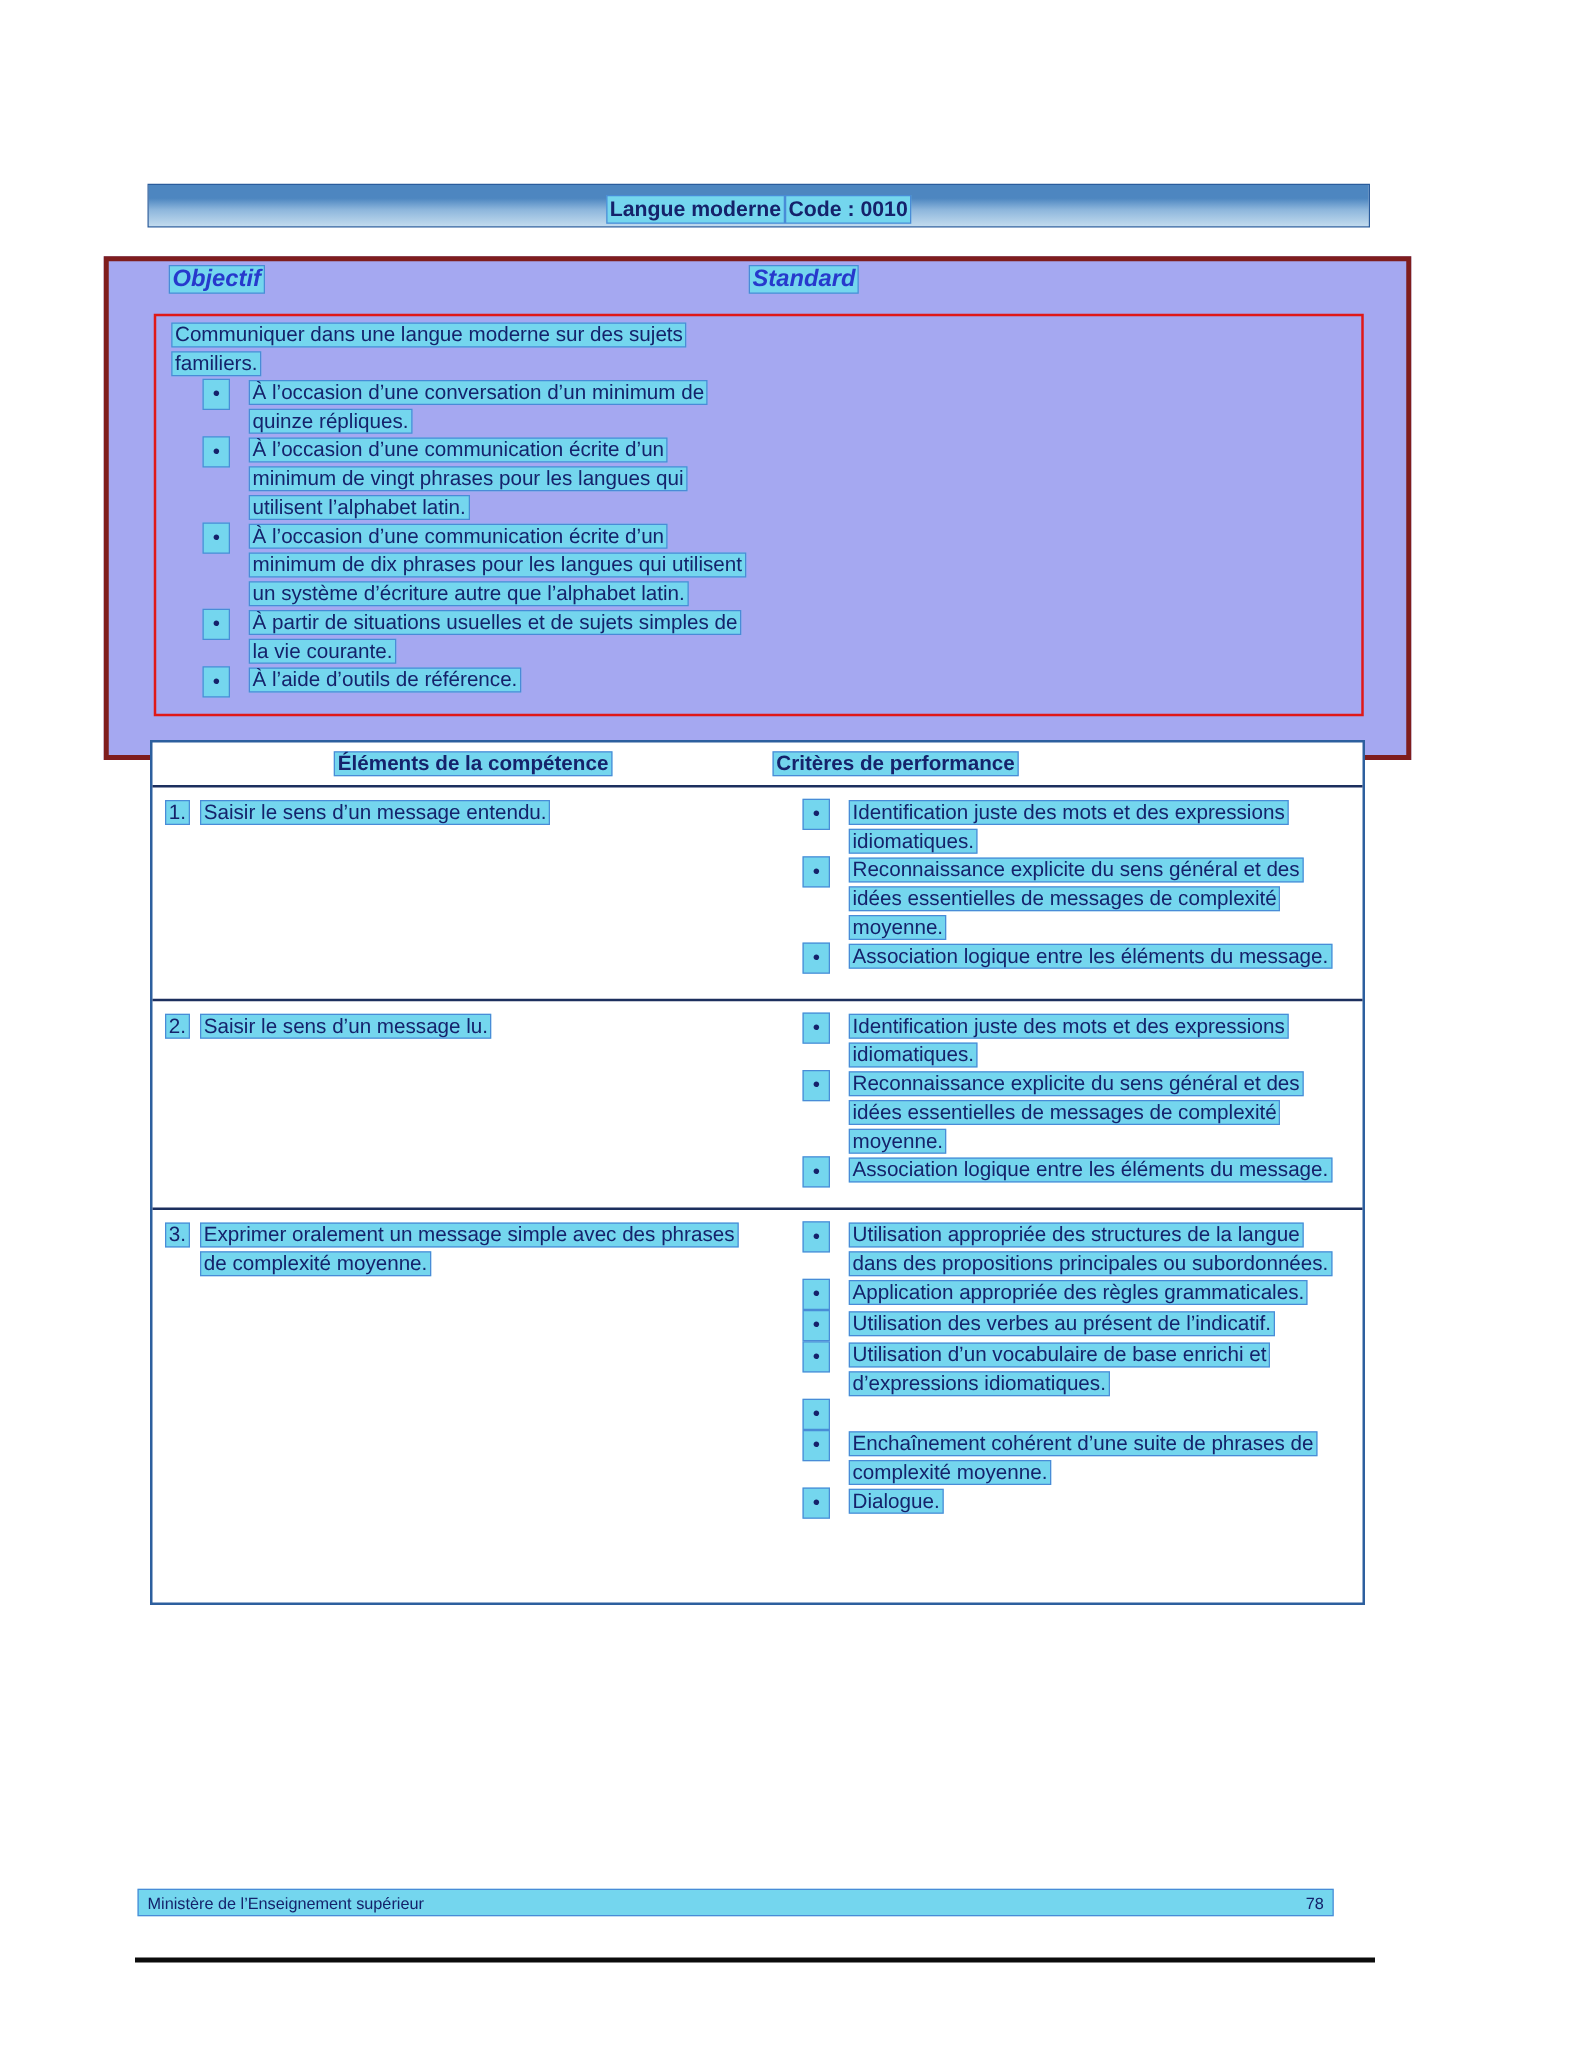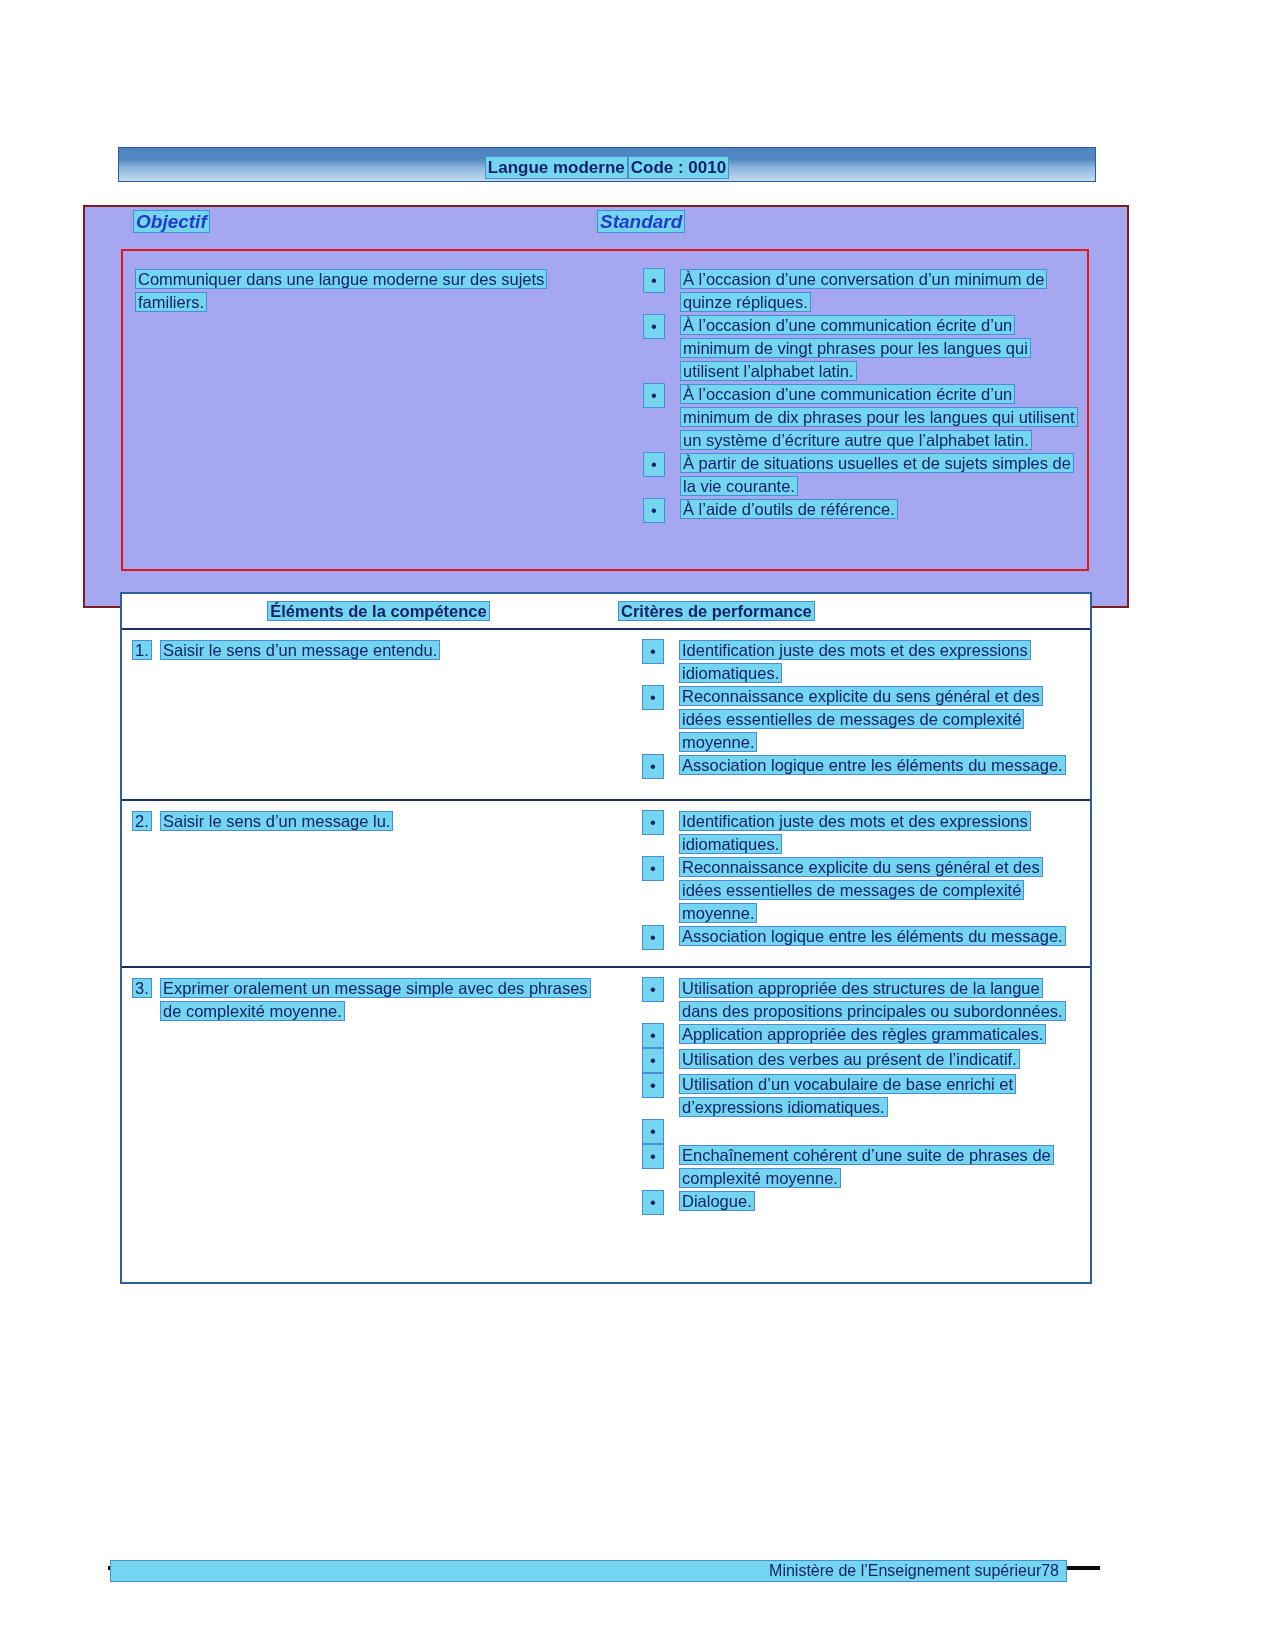--- a/index.html
+++ b/index.html
@@ -21,39 +21,39 @@
   .header-bar{
     position:absolute;left:118px;top:147px;width:978px;height:35px;
     box-sizing:border-box;border:1px solid #2a5c9c;
     background:linear-gradient(to bottom,#4d86c0 0%,#4d86c0 32%,#8db6dc 60%,#c2dbee 100%);
     display:flex;justify-content:center;align-items:flex-end;
     padding:2px 6px;font-size:17px;font-weight:bold;
   }
   
   .purple-box{
     position:absolute;left:83px;top:205px;width:1046px;height:403px;
-    box-sizing:border-box;background:#a5a8f1;border:2px solid #7f1d1d;
+    box-sizing:border-box;background:#a5a8f1;border:4px solid #7f1d1d;
   }
   .obj-std{
     position:absolute;top:4px;left:0;width:100%;
     font-size:19px;font-weight:bold;font-style:italic;color:#2739cc;
   }
   .obj-std .objectif{position:absolute;left:48px;}
   .obj-std .standard{position:absolute;left:512px;}
   .obj-std .hl{color:#2739cc;}
   
   .red-table{
     position:absolute;left:36px;top:42px;width:968px;height:322px;
     box-sizing:border-box;border:2px solid #e01818;
   }
   .rt-header{display:flex;box-sizing:border-box;height:38px;border-bottom:2px solid #e01818;
     align-items:center;font-weight:bold;font-size:16.5px;}
   .col1{width:483px;box-sizing:border-box;padding-left:12px;}
   .col2{flex:1;box-sizing:border-box;padding-left:13px;}
-  .rt-body{display:flex;padding-top:17px;font-size:16.5px;line-height:23px;}
+  .rt-body{display:flex;padding-top:4px;font-size:16.5px;line-height:23px;flex-direction:column;}
   .statement{display:inline;max-width:430px;}
   .statement-wrap{width:430px;}
   
   .bullets{list-style:none;margin:0;padding:0;font-size:16.5px;line-height:23px;}
   .bullets li{display:flex;align-items:flex-start;}
   .bullet{flex:0 0 auto;margin-left:37px;margin-right:15px;width:16px;text-align:center;line-height:23px;}
   .crit-text{width:398px;}
   
   .blue-table{
     position:absolute;left:120px;top:592px;width:972px;height:692px;
@@ -66,24 +66,24 @@
   .bt-row + .bt-row{border-top:2px solid #1c2f5e;}
   .row-1{min-height:169px;}
   .row-2{min-height:167px;}
   .row-3{min-height:300px;}
   .elem-cell{display:flex;align-items:flex-start;padding-left:10px;}
   .row-num{flex:0 0 28px;line-height:23px;}
   .elem-text{width:430px;}
   
   .footer-rule{position:absolute;left:108px;top:1566px;width:992px;height:4px;background:#0c0c0c;}
   .footer-bar{
-    position:absolute;left:110px;top:1560px;width:957px;height:22px;box-sizing:border-box;
+    position:absolute;left:110px;top:1511px;width:957px;height:22px;box-sizing:border-box;
     background:#74d6ee;border:1px solid rgba(45,90,200,0.6);
-    display:flex;justify-content:flex-end;align-items:center;
-    padding:0 7px;font-size:16px;color:#15226b;
+    display:flex;justify-content:space-between;align-items:center;
+    padding:0 7px;font-size:13px;color:#15226b;
   }
 </style>
 </head>
 <body>
 
 <div class="header-bar">
   <span class="hl">Langue moderne</span>
   <span class="hl">Code : 0010</span>
 </div>
 

